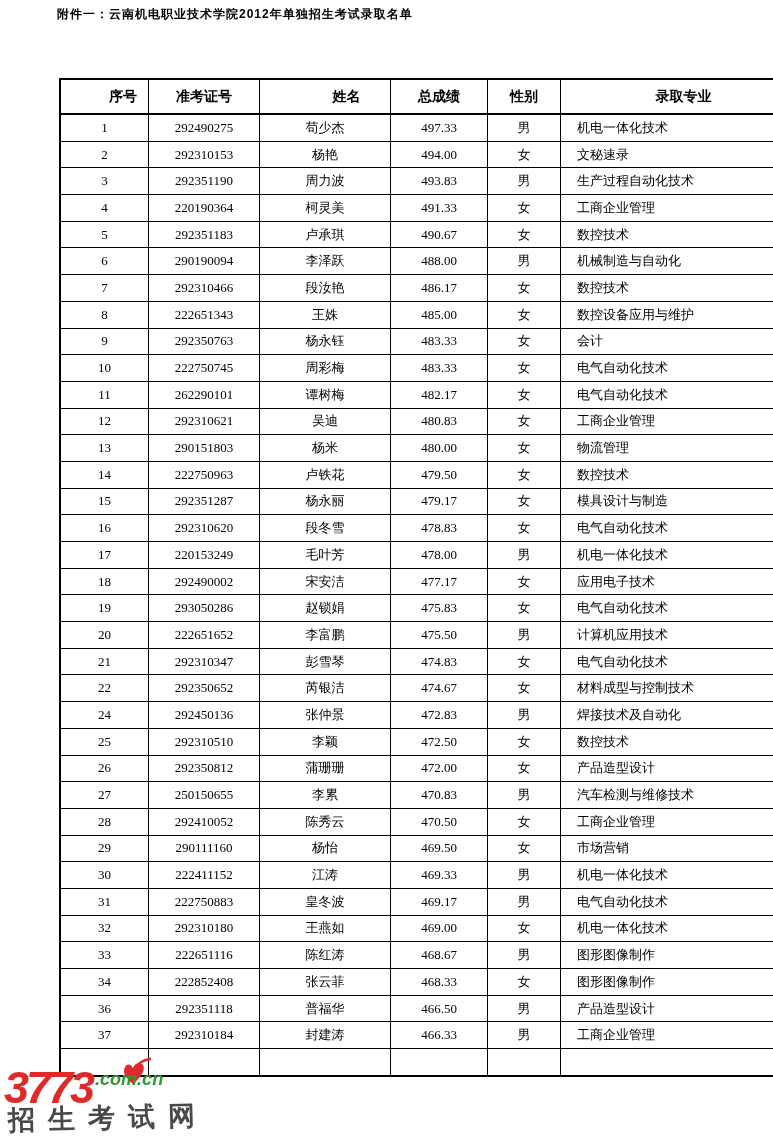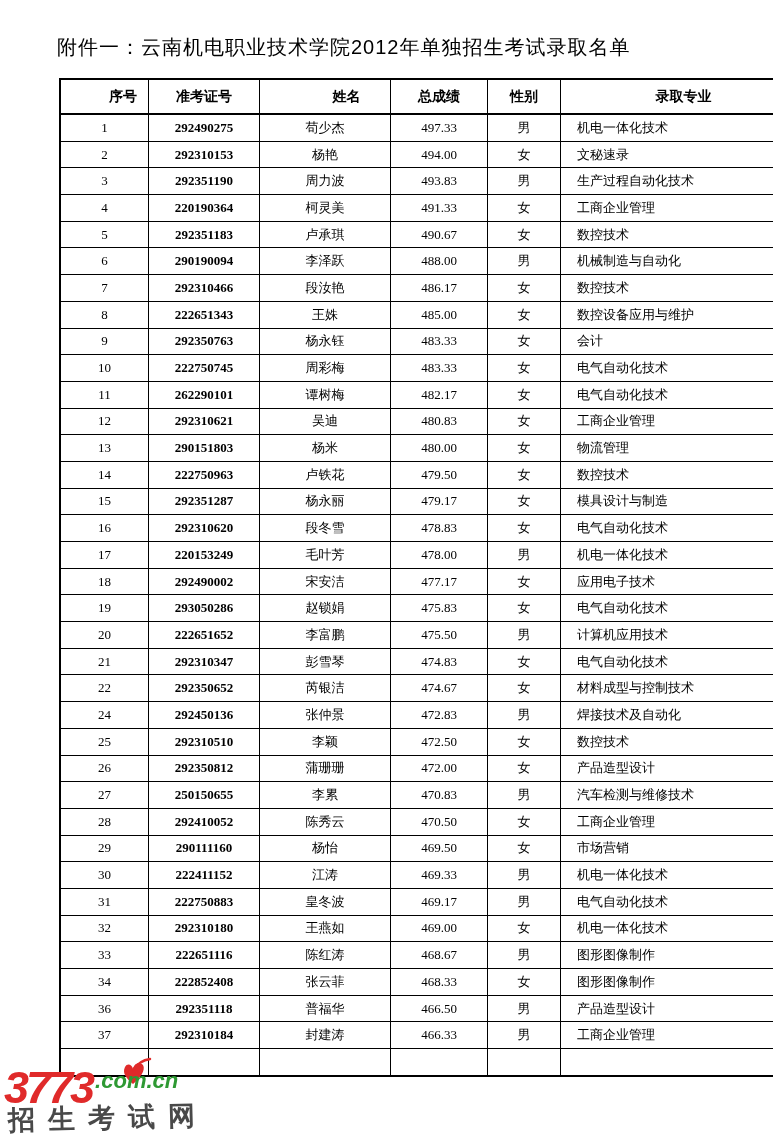--- a/index.html
+++ b/index.html
@@ -12,24 +12,24 @@
     width: 773px;
     height: 1138px;
     background: #ffffff;
     overflow: hidden;
     font-family: "Liberation Serif", "DejaVu Serif", serif;
     color: #000000;
   }
   .doc-title {
     position: absolute;
     left: 57px;
-    top: 34px;
+    top: 6px;
     font-family: "Liberation Sans", "DejaVu Sans", sans-serif;
-    font-size: 20px;
-    font-weight: normal;
+    font-size: 12px;
+    font-weight: bold;
     letter-spacing: 1px;
     white-space: nowrap;
   }
   table.results {
     position: absolute;
     left: 59px;
     top: 78px;
     width: 648px;
     border-collapse: collapse;
     table-layout: fixed;
@@ -51,21 +51,21 @@
     height: 25.7px;
     font-size: 13px;
     text-align: center;
     padding: 0;
   }
   table.results td.col-major {
     text-align: left;
     padding-left: 16px;
   }
   .col-no     { width: 48px; padding-left: 38px; }
-  .col-id     { width: 108px; font-weight: bold; }
+  .col-id     { width: 108px; }
   .col-name   { width: 85px; padding-left: 44px; }
   .col-score  { width: 94px; }
   .col-gender { width: 70px; }
   .col-major  { width: 243px; }
 
   
   .watermark {
     position: absolute;
     left: 4px;
     top: 1056px;
@@ -90,21 +90,21 @@
     font-weight: bold;
     font-family: "Liberation Sans", "DejaVu Sans", sans-serif;
     white-space: nowrap;
   }
   .wm-brand {
     font-size: 45px;
     line-height: 0.82;
     letter-spacing: -3px;
   }
   .wm-domain {
-    font-size: 22px;
+    font-size: 18px;
     line-height: 1;
     margin-left: 3px;
     letter-spacing: 0px;
   }
   .wm-site {
     position: absolute;
     left: 4px;
     top: 44px;
     font-size: 27px;
     font-weight: bold;

